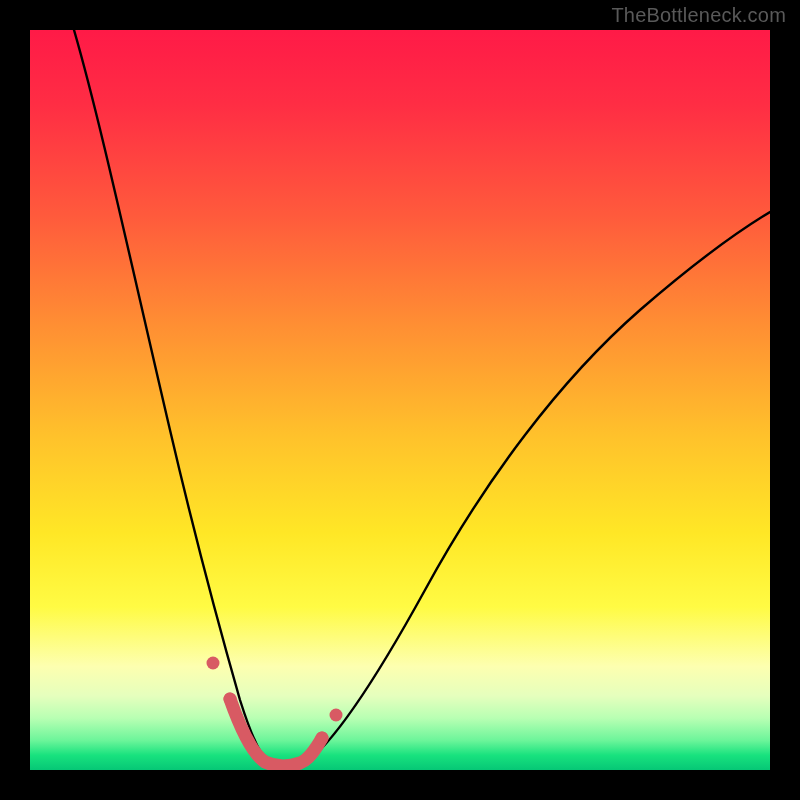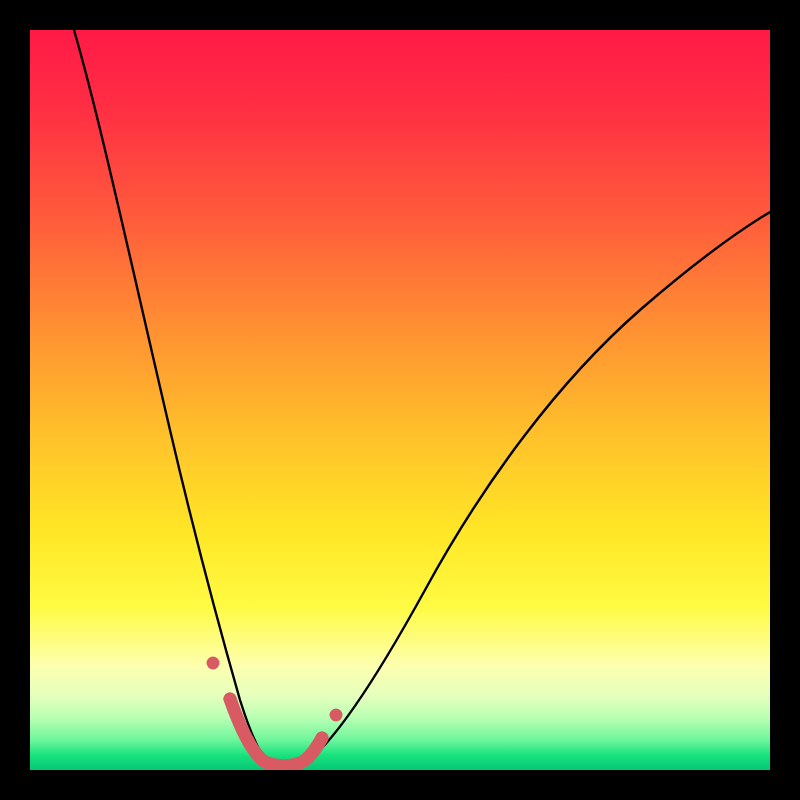--- a/index.html
+++ b/index.html
@@ -68,20 +68,21 @@
     width: 740px;
     height: 740px;
     z-index: 4;
   }
 </style>
 </head>
 <body>
 
 <div class="stage">
 
+  <div class="watermark">TheBottleneck.com</div>
 
   <div class="plot">
     <div class="gradient"></div>
 
     <svg class="curves" viewBox="0 0 740 740" preserveAspectRatio="none">
       <path d="M 44 0
                C 70 90, 98 220, 140 400
                C 168 520, 190 600, 210 670
                C 222 708, 232 728, 240 735" fill="none" stroke="#000" stroke-width="2.4" stroke-linecap="round"></path>
       <path d="M 272 735

